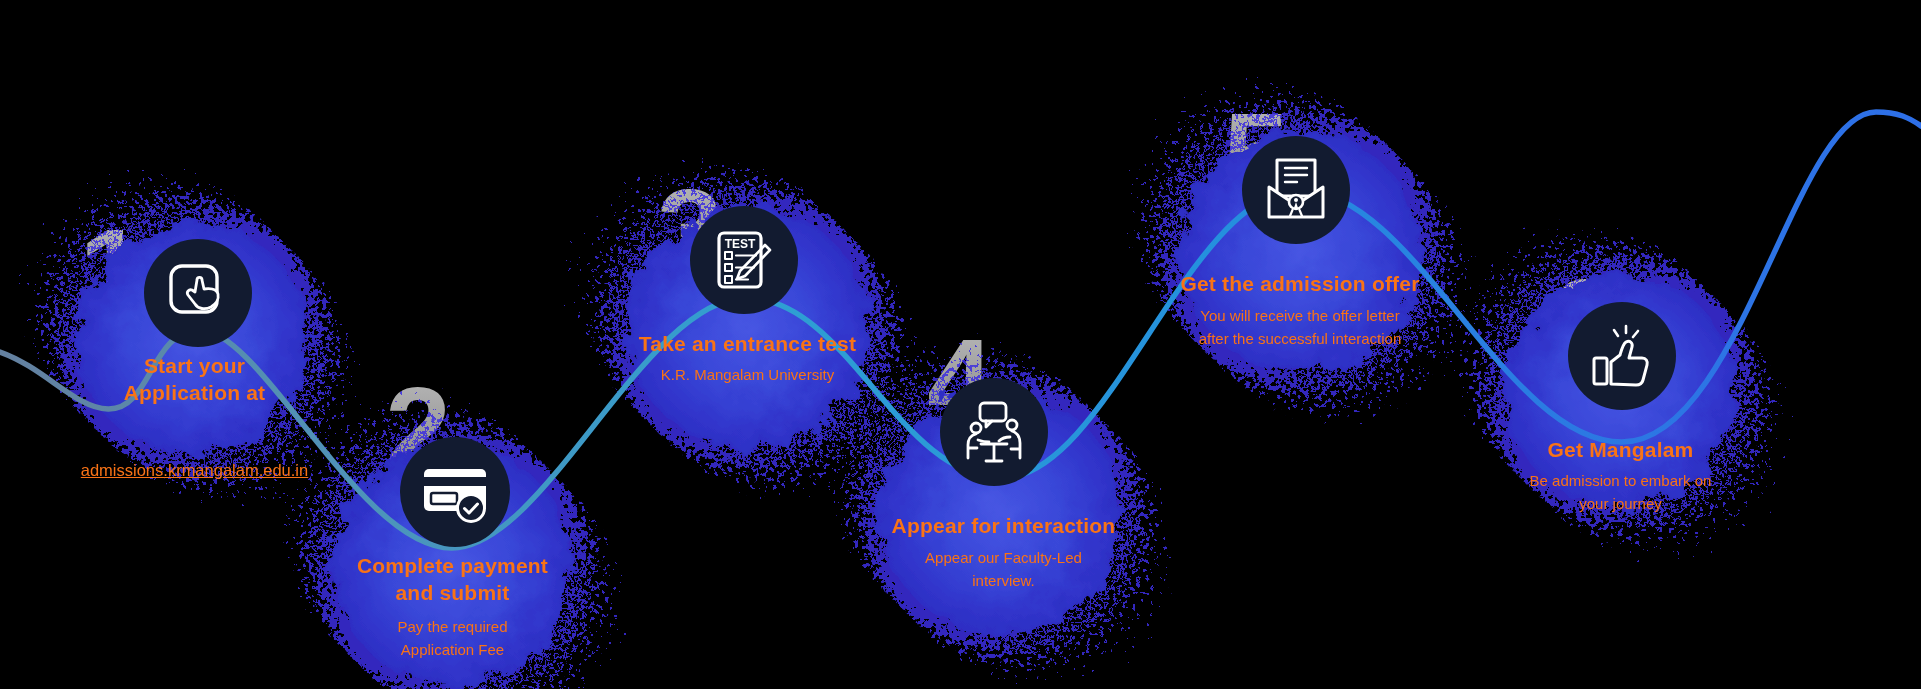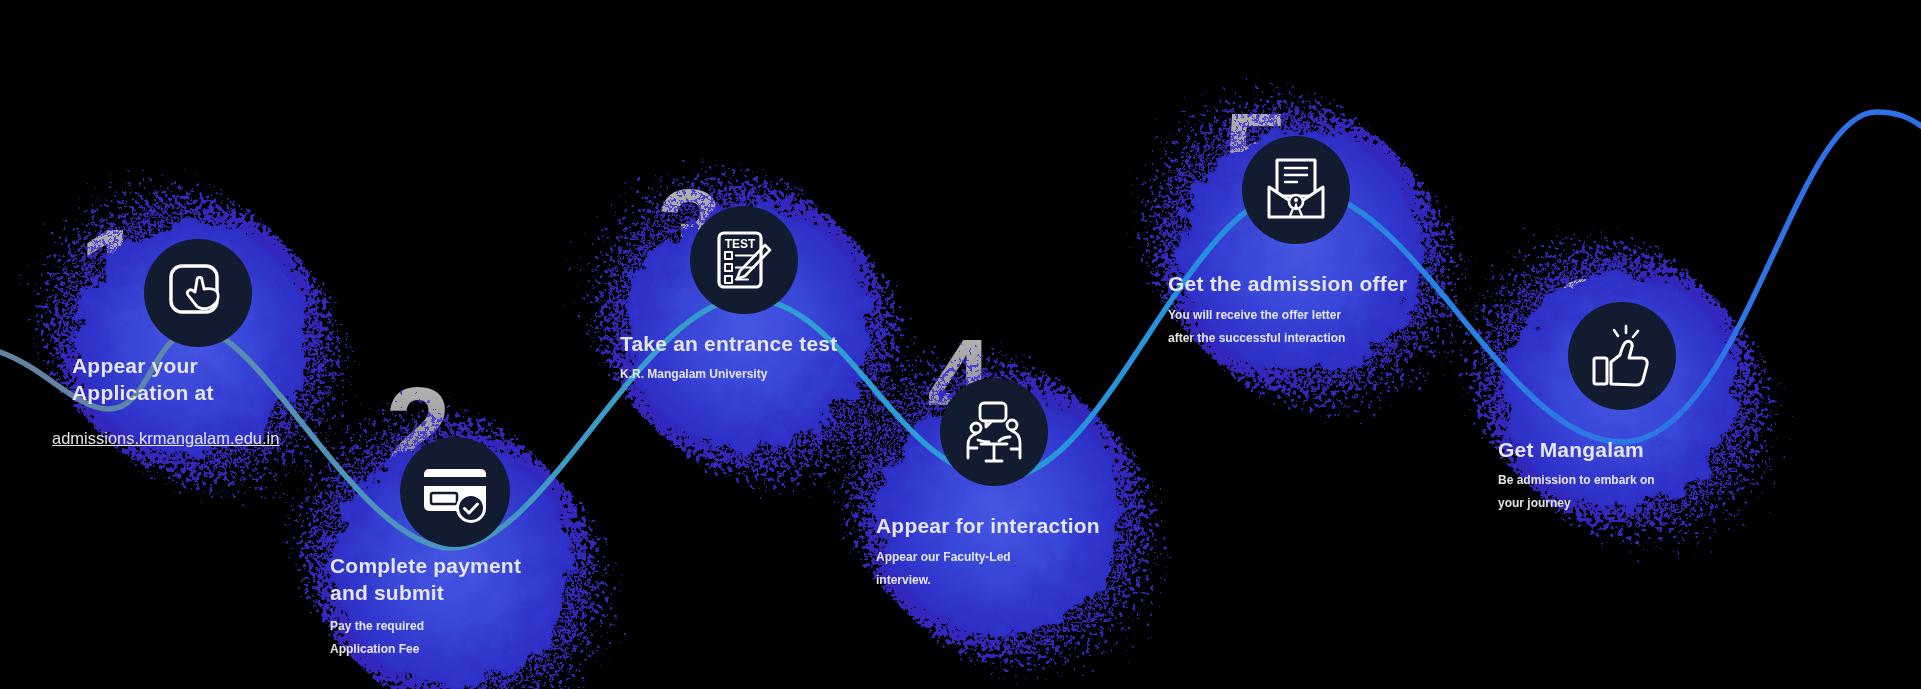--- a/index.html
+++ b/index.html
@@ -1,22 +1,22 @@
 <!DOCTYPE html>
 <html><head>
 <meta charset="utf-8">
 <style>
   html,body{margin:0;padding:0;background:#000;}
   .stage{position:relative;width:1921px;height:689px;background:#000;overflow:hidden;
          font-family:"Liberation Sans",sans-serif;}
   .layer{position:absolute;left:0;top:0;}
-  .txt{position:absolute;text-align:left;color:#e5e5e5;}
+  .txt{position:absolute;text-align:center;color:#f97316;}
   .t-title{font-size:21px;font-weight:700;line-height:27px;letter-spacing:.2px;}
-  .t-sub{font-size:12px;font-weight:700;line-height:23px;}
-  .t-link{font-size:16.5px;font-weight:500;text-decoration:underline;cursor:pointer;}
+  .t-sub{font-size:15px;font-weight:400;line-height:23px;}
+  .t-link{font-size:16.5px;font-weight:500;text-decoration:underline;cursor:pointer;margin-top:32px;}
 </style>
 </head>
 <body>
 
 <div class="stage">
 
   <svg class="layer" width="1921" height="689" viewBox="0 0 1921 689">
     <defs>
       <radialGradient id="gBlob">
         <stop offset="0%" stop-color="#4756e3"></stop>
@@ -161,21 +161,21 @@
         <g transform="translate(1622,358)" fill="none" stroke="#fff" stroke-width="3">
           <rect x="-28" y="0" width="13" height="26" rx="2"></rect>
           <path d="M -11 26 V 4 l 9 -7 c 2 -7 3 -11 6 -13 c 4 -2 7 1 6 5 l -3 11 h 13 c 4 0 6 3 5 7 l -4 15 c -1 4 -4 5 -7 5 z"></path>
           <path d="M -4 -22 l -4 -6 M 4 -25 v -7 M 11 -21 l 5 -6" stroke-width="2.6"></path>
         </g>
       </g>
     </g>
   </svg>
 
   <div class="txt t-title" style="left:72px;top:352px;width:245px">
-    <div>Appear your</div>
+    <div>Start your</div>
     <div>Application  at</div>
   </div>
   <div class="txt t-link" style="left:52px;top:429px;width:285px">admissions.krmangalam.edu.in</div>
 
   <div class="txt t-title" style="left:330px;top:552px;width:245px">
     <div>Complete payment</div>
     <div>and submit</div>
   </div>
   <div class="txt t-title" style="left:620px;top:330px;width:255px">
     <div>Take an entrance test</div>

